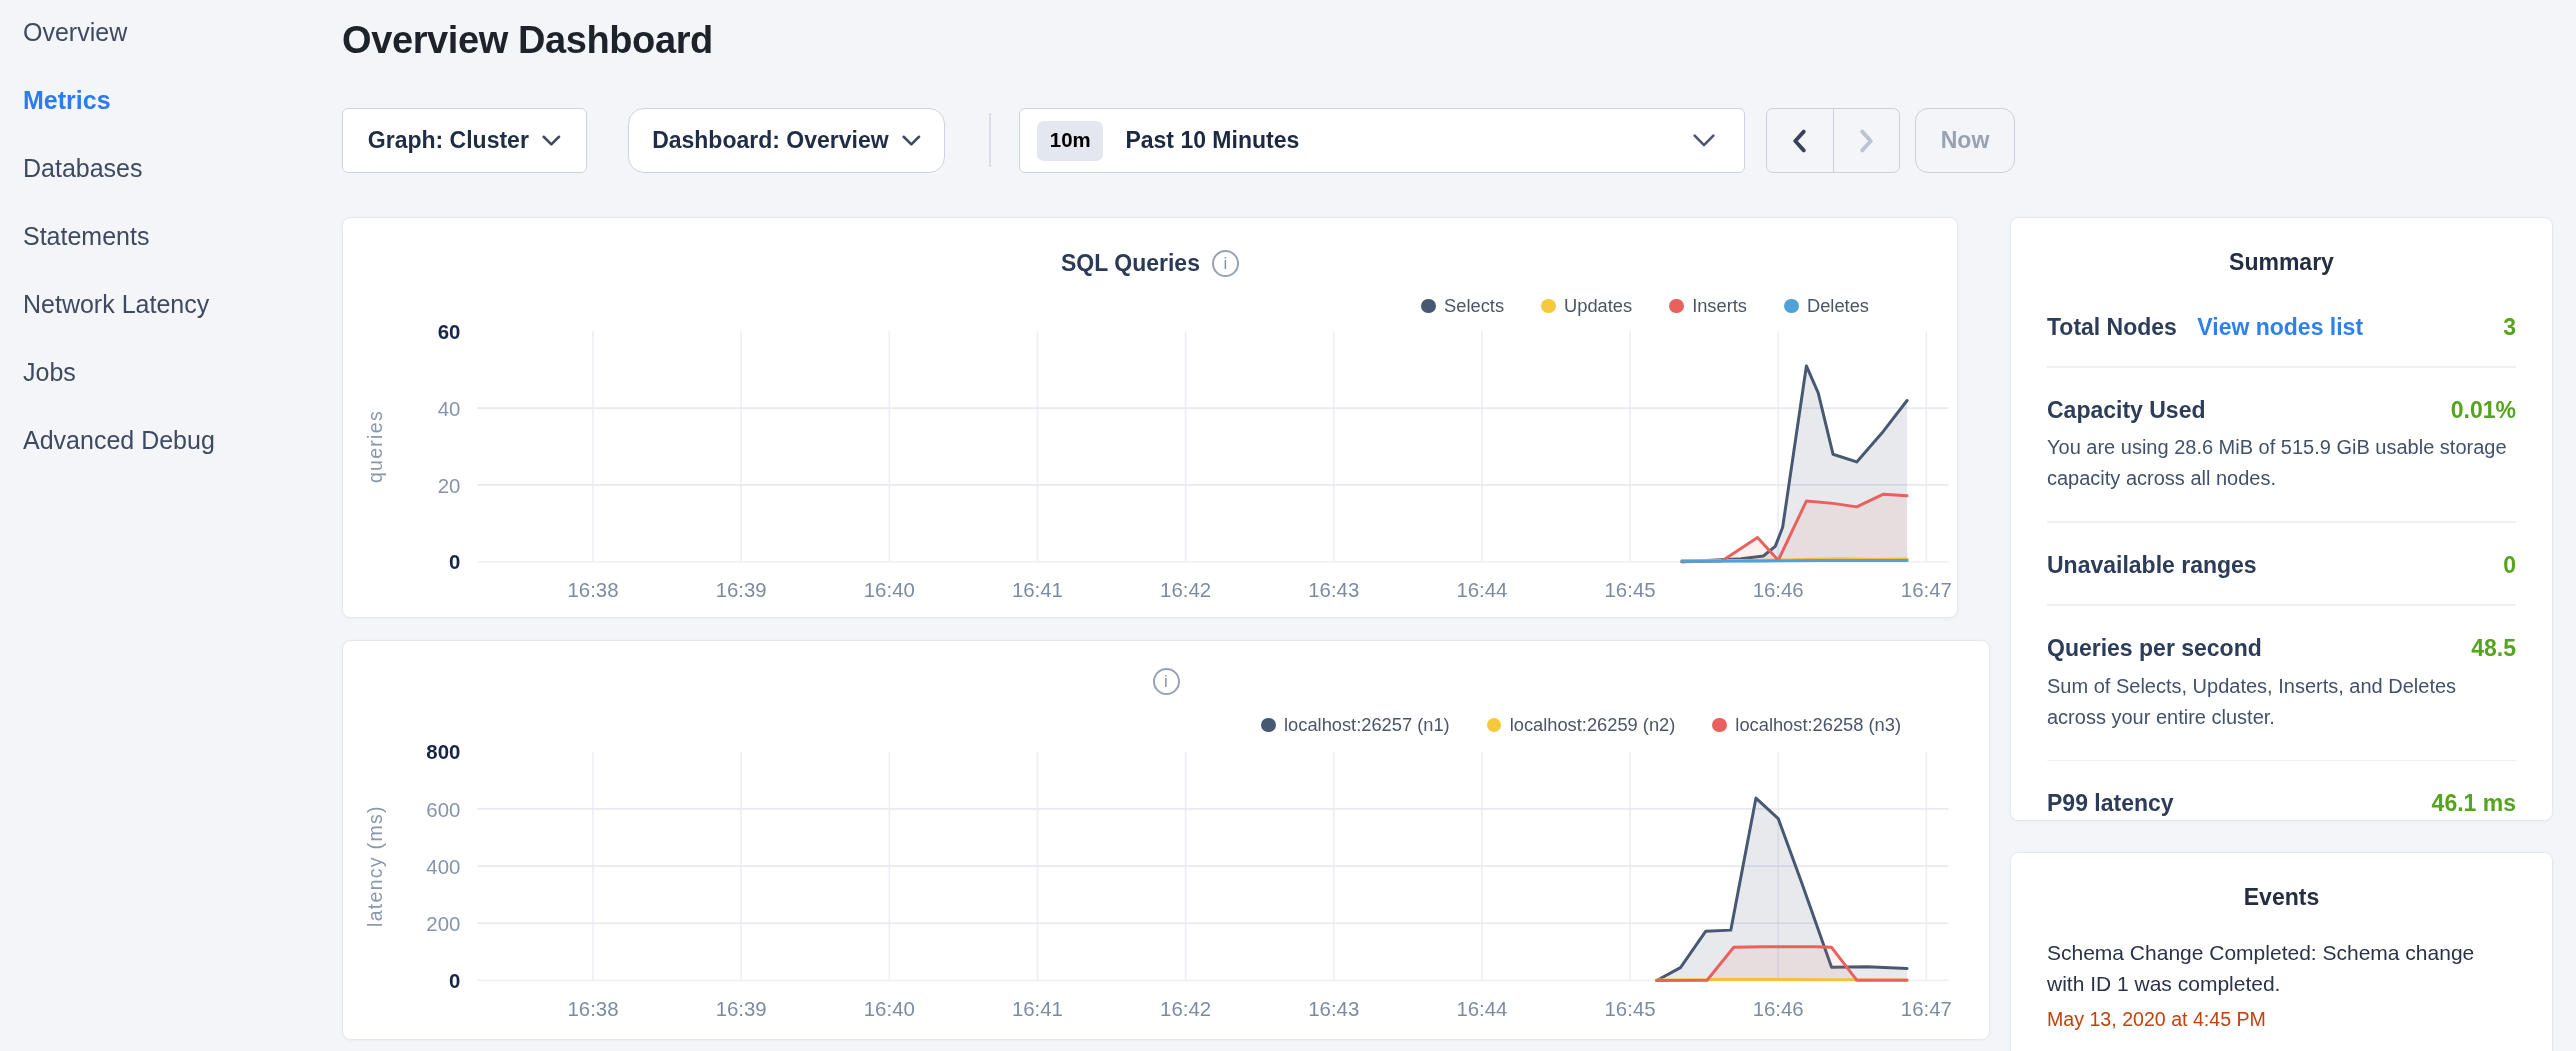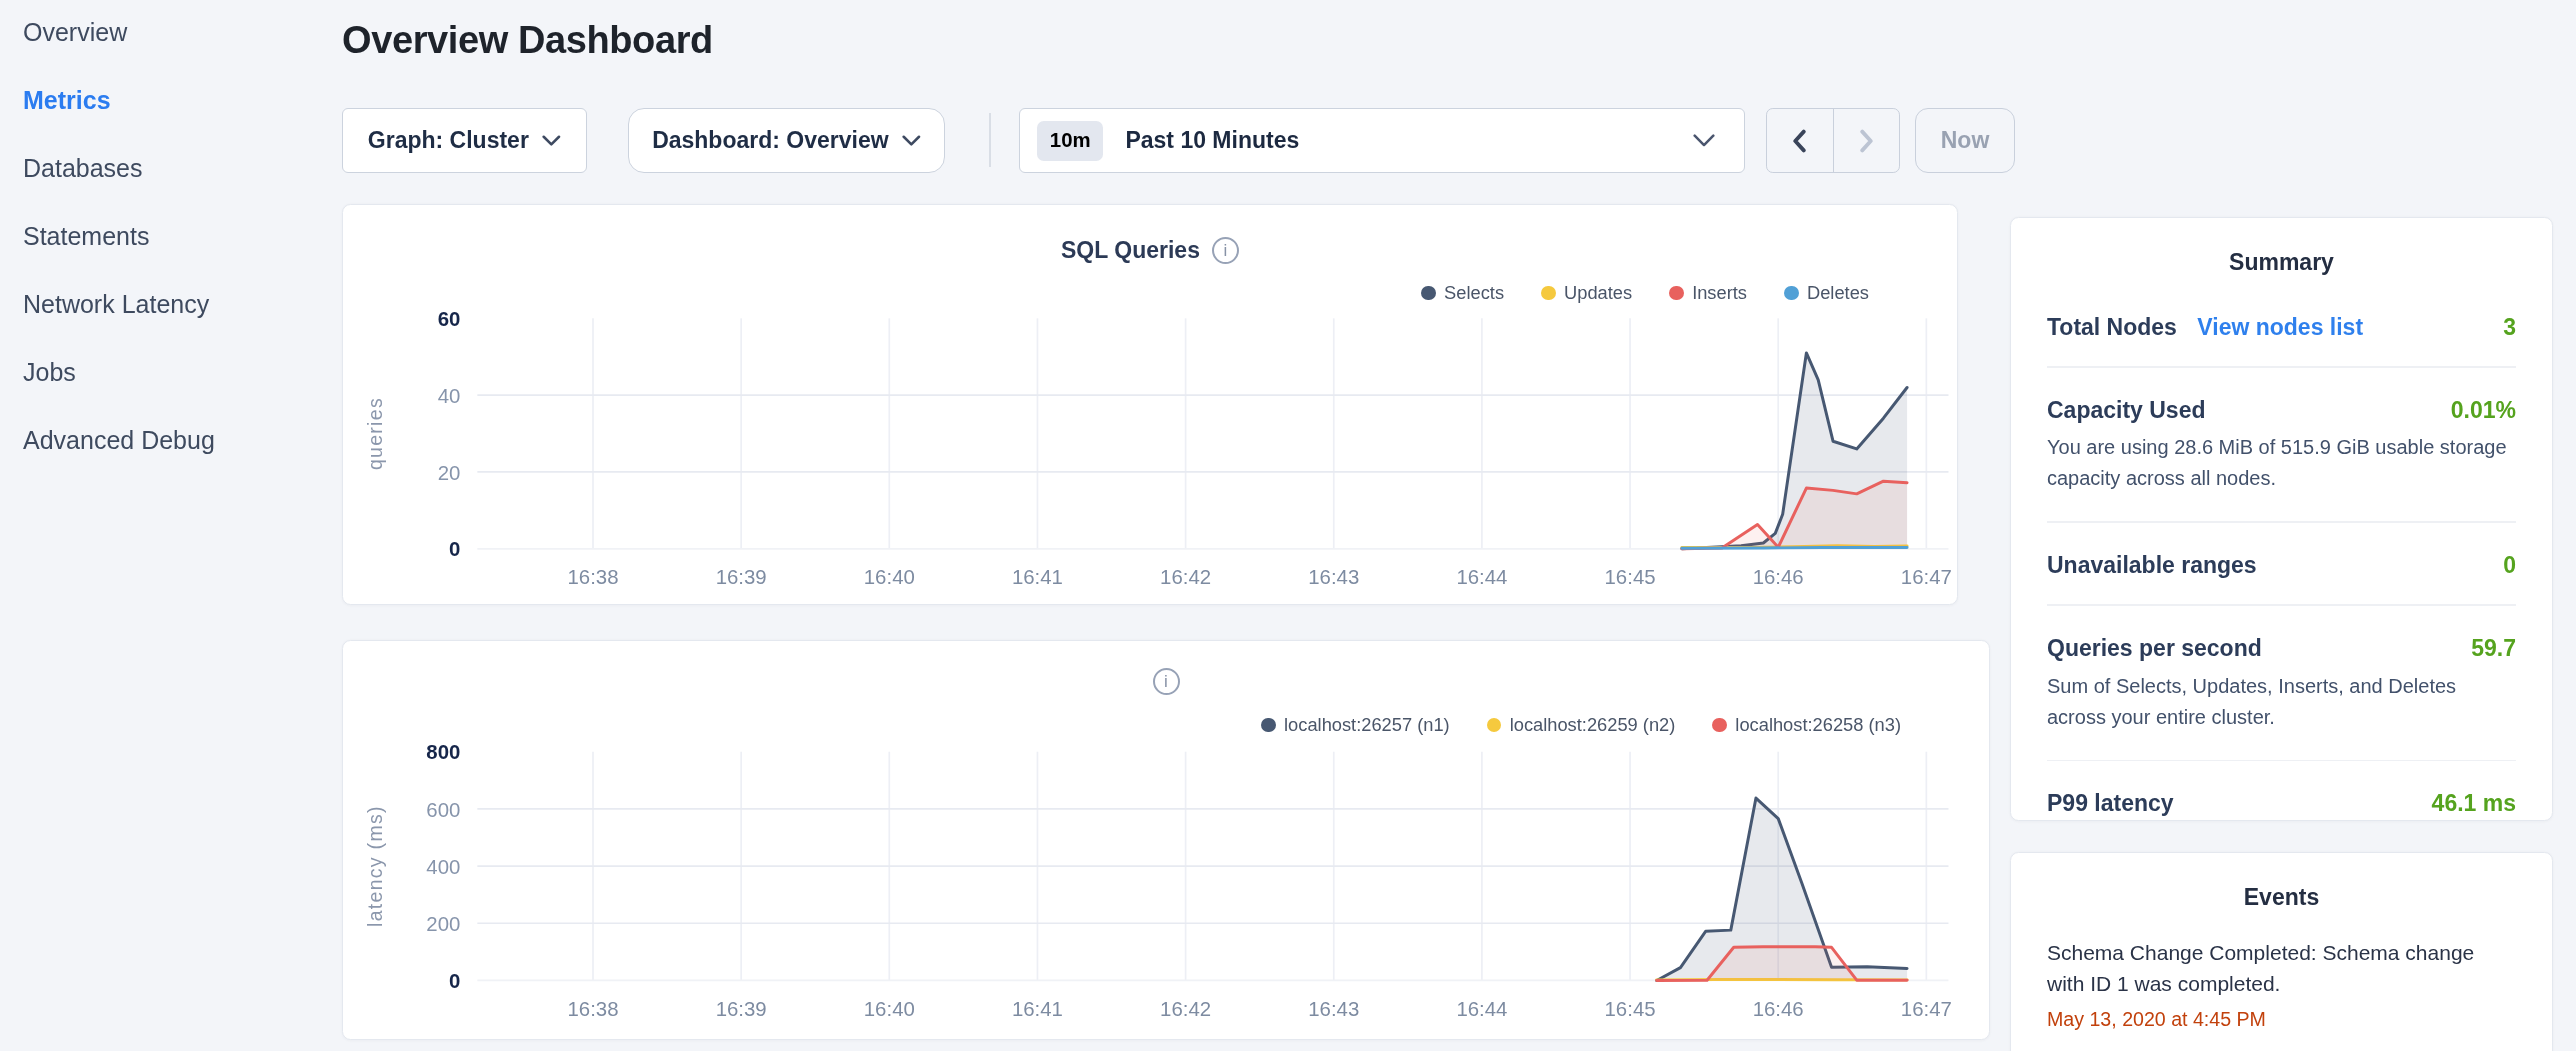--- a/index.html
+++ b/index.html
@@ -56,21 +56,21 @@
     border:1.7px solid #c9d0dc; border-radius:13px;
     display:flex; align-items:center; justify-content:center;
     font-size:23px; font-weight:bold; color:#99a2b2; cursor:pointer;
   }
 
   
   .card {
     position:absolute; background:#fff; border:1.7px solid #e4e8ef; border-radius:8.5px;
     box-shadow:0 0.9px 2.6px rgba(50,60,80,0.04);
   }
-  .card-sql { left:342px; top:204px; width:1616px; height:401px; }
+  .card-sql { left:342px; top:217px; width:1616px; height:401px; }
   .card-lat { left:342px; top:640px; width:1648px; height:400px; }
   .card-summary { left:2010px; top:217px; width:543px; height:604px; }
   .card-events  { left:2010px; top:852px; width:543px; height:255px; }
 
   .chart-title-row {
     position:absolute; left:0; right:0; display:flex; align-items:center; justify-content:center; gap:12px;
   }
   .chart-title { font-size:23px; font-weight:bold; color:#2c3a56; }
   .info-icon {
     width:27px; height:27px; border:2.1px solid #97a2b6; border-radius:50%;
@@ -293,21 +293,21 @@
     <div class="sum-divider"></div>
 
     <div class="sum-row">
       <span class="sum-label">Unavailable ranges</span>
       <span class="sum-value">0</span>
     </div>
     <div class="sum-divider"></div>
 
     <div class="sum-row tight">
       <span class="sum-label">Queries per second</span>
-      <span class="sum-value">59.7</span>
+      <span class="sum-value">48.5</span>
     </div>
     <div class="sum-note">Sum of Selects, Updates, Inserts, and Deletes across your entire cluster.</div>
     <div class="sum-divider"></div>
 
     <div class="sum-row">
       <span class="sum-label">P99 latency</span>
       <span class="sum-value">46.1 ms</span>
     </div>
   </div>
 </div>

